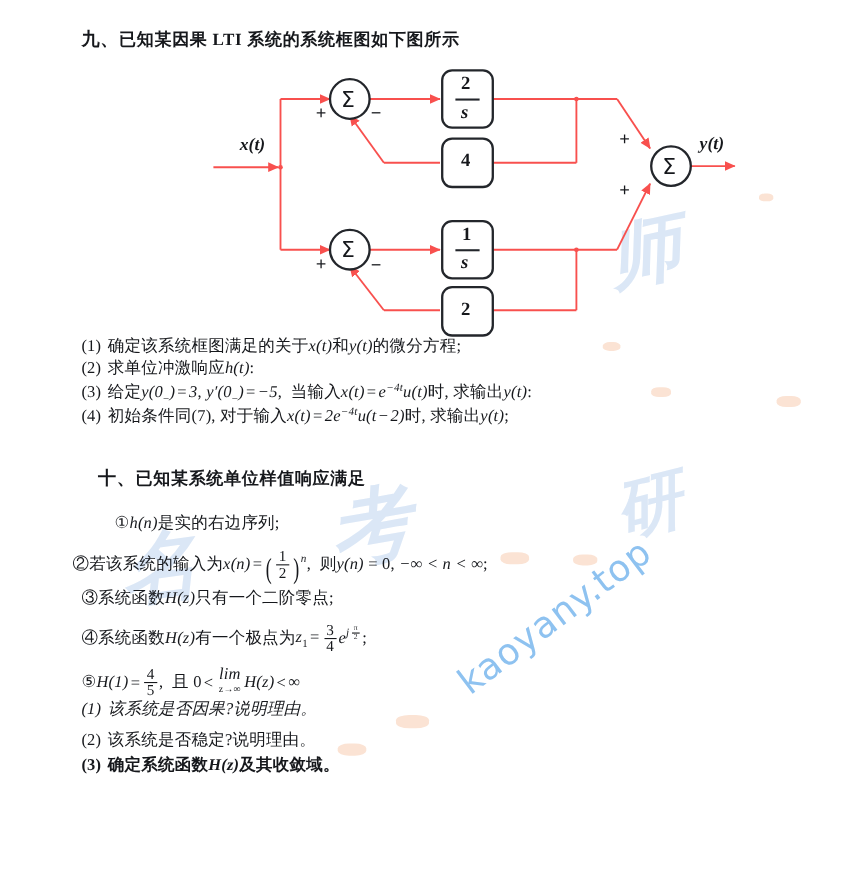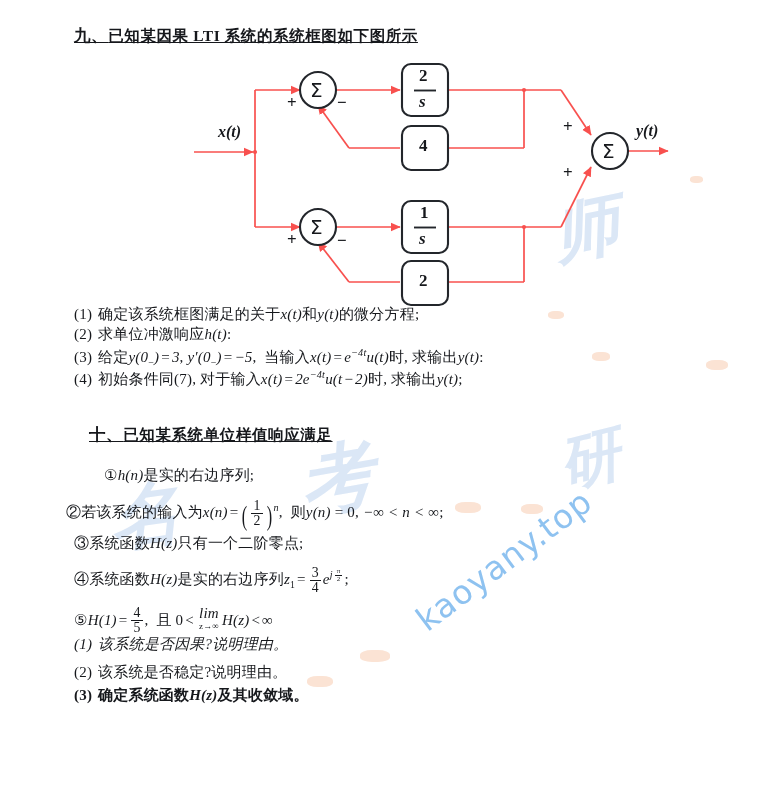--- a/index.html
+++ b/index.html
@@ -56,21 +56,20 @@
 
   
   .content { position: relative; z-index: 3; }
 
   .heading {
     position: absolute;
     font-weight: 700;
     font-size: 15.5px;
     letter-spacing: 0.6px;
     white-space: nowrap;
-    text-decoration: underline;
   }
   .heading .num { font-size: 16.5px; }
 
   .para {
     position: absolute;
     font-size: 15px;
     white-space: nowrap;
     letter-spacing: 0.2px;
   }
   .para .idx { margin-right: 2px; }
@@ -276,21 +275,21 @@
 
     <div class="para" style="left:66px; top:499px;">
       <span>②</span><span>若该系统的输入为</span><span class="mi">x(n)</span><span class="op">=</span><span class="paren-big">(</span><span class="frac"><span class="n">1</span><span class="d">2</span></span><span class="paren-big">)</span><sup class="ex">n</sup><span>,</span><span>&nbsp;&nbsp;</span><span>则</span><span class="mi">y(n)</span><span>&nbsp;</span><span>= 0,</span><span class="mi">&nbsp;</span><span class="mi">−∞ &lt; n &lt; ∞</span><span>;</span>
     </div>
 
     <div class="para" style="left:74px; top:534px;">
       <span>③</span><span>系统函数</span><span class="mi">H(z)</span><span>只有一个二阶零点;</span>
     </div>
 
     <div class="para" style="left:74px; top:566px;">
-      <span>④</span><span>系统函数</span><span class="mi">H(z)</span><span>是实的右边序列</span><span class="mi">z<sub class="sb">1</sub></span><span class="op">=</span><span class="frac"><span class="n">3</span><span class="d">4</span></span><span class="mi">e</span><sup class="ex"><span class="mi">j</span><span class="frac sm"><span class="n">π</span><span class="d">2</span></span></sup><span>;</span>
+      <span>④</span><span>系统函数</span><span class="mi">H(z)</span><span>有一个极点为</span><span class="mi">z<sub class="sb">1</sub></span><span class="op">=</span><span class="frac"><span class="n">3</span><span class="d">4</span></span><span class="mi">e</span><sup class="ex"><span class="mi">j</span><span class="frac sm"><span class="n">π</span><span class="d">2</span></span></sup><span>;</span>
     </div>
 
     <div class="para" style="left:74px; top:606px;">
       <span>⑤</span><span class="mi">H(1)</span><span class="op">=</span><span class="frac"><span class="n">4</span><span class="d">5</span></span><span>,</span><span>&nbsp;&nbsp;</span><span>且</span><span>&nbsp;</span><span class="mn">0</span><span class="op">&lt;</span><span class="limop"><span class="lw">lim</span><span class="lu">z→∞</span></span><span class="mi">H(z)</span><span class="op">&lt;</span><span class="mn">∞</span>
     </div>
 
     <div class="para" style="left:74px; top:635px;font-style:italic;">
       <span class="idx">(1)</span>
       <span>该系统是否因果?说明理由。</span>
     </div>

